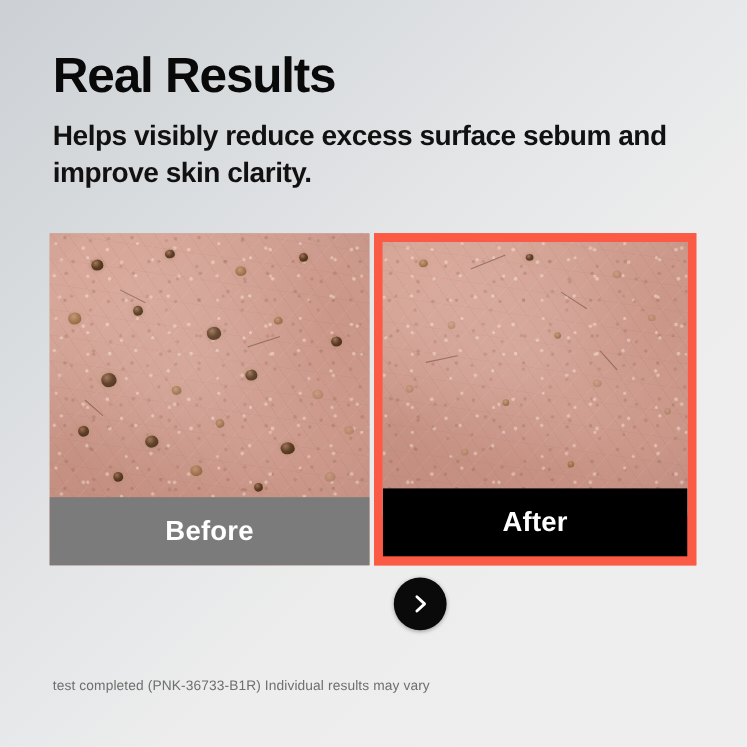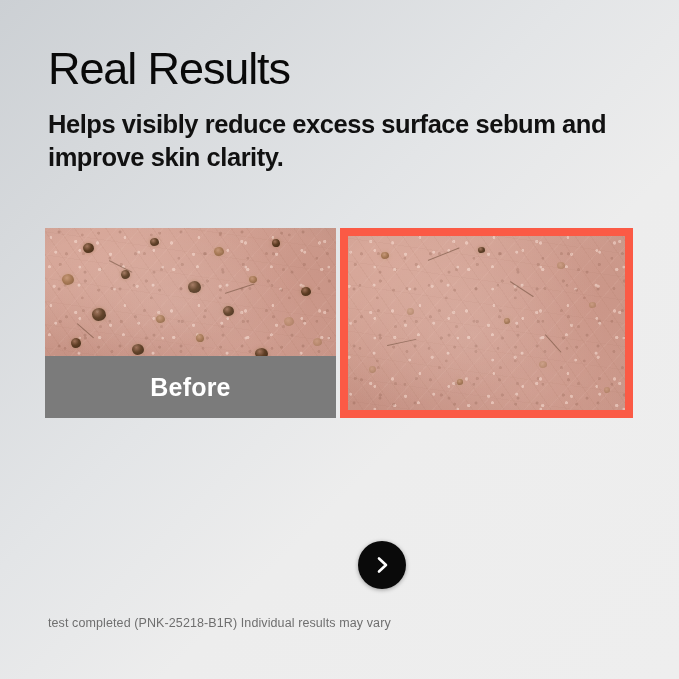--- a/index.html
+++ b/index.html
@@ -26,21 +26,21 @@
   }
 
   
   .headline {
     position: absolute;
     left: 48px;
     top: 42px;
     margin: 0;
     font-size: 45px;
     line-height: 54px;
-    font-weight: normal;
+    font-weight: bold;
     letter-spacing: -1.1px;
     color: #090909;
     white-space: nowrap;
   }
 
   .subhead {
     position: absolute;
     left: 48px;
     top: 108px;
     width: 560px;
@@ -49,23 +49,23 @@
     line-height: 33px;
     font-weight: bold;
     letter-spacing: -0.45px;
     color: #111111;
   }
 
   
   .compare {
     position: absolute;
     left: 45px;
-    top: 228px;
+    top: 212px;
     width: 588px;
-    height: 190px;
+    height: 302px;
     padding-left: 28px;
   }
 
   .panel {
     position: absolute;
     top: 0;
     height: 100%;
     box-sizing: border-box;
     overflow: hidden;
   }
@@ -335,28 +335,31 @@
         <span class="blemish soft" style="left:60%;top:78%;width:6px;height:6px;"></span>
 
         <span class="hair" style="left:30%;top:12%;width:34px;height:1.3px;transform:rotate(-22deg);"></span>
         <span class="hair" style="left:58%;top:20%;width:28px;height:1.2px;transform:rotate(33deg);"></span>
         <span class="hair" style="left:16%;top:44%;width:30px;height:1.2px;transform:rotate(-12deg);"></span>
         <span class="hair" style="left:70%;top:40%;width:24px;height:1.3px;transform:rotate(48deg);"></span>
 
         <div class="skin-vignette"></div>
       </div>
 
+      <div class="label-bar label-after">
+        <span class="label-text">After</span>
+      </div>
     </div>
 
     <div class="arrow-badge">
       <span>
         <svg width="22" height="22" viewBox="0 0 22 22" aria-hidden="true">
           <polyline points="8,4.5 15,11 8,17.5" fill="none" stroke="#ffffff" stroke-width="2.6" stroke-linecap="round" stroke-linejoin="round"></polyline>
         </svg>
       </span>
     </div>
 
   </div>
 
 
-  <p class="finepr">test completed (PNK-25218-B1R) Individual results may vary</p>
+  <p class="finepr">test completed (PNK-36733-B1R) Individual results may vary</p>
 
 </div>
 
 </body></html>

